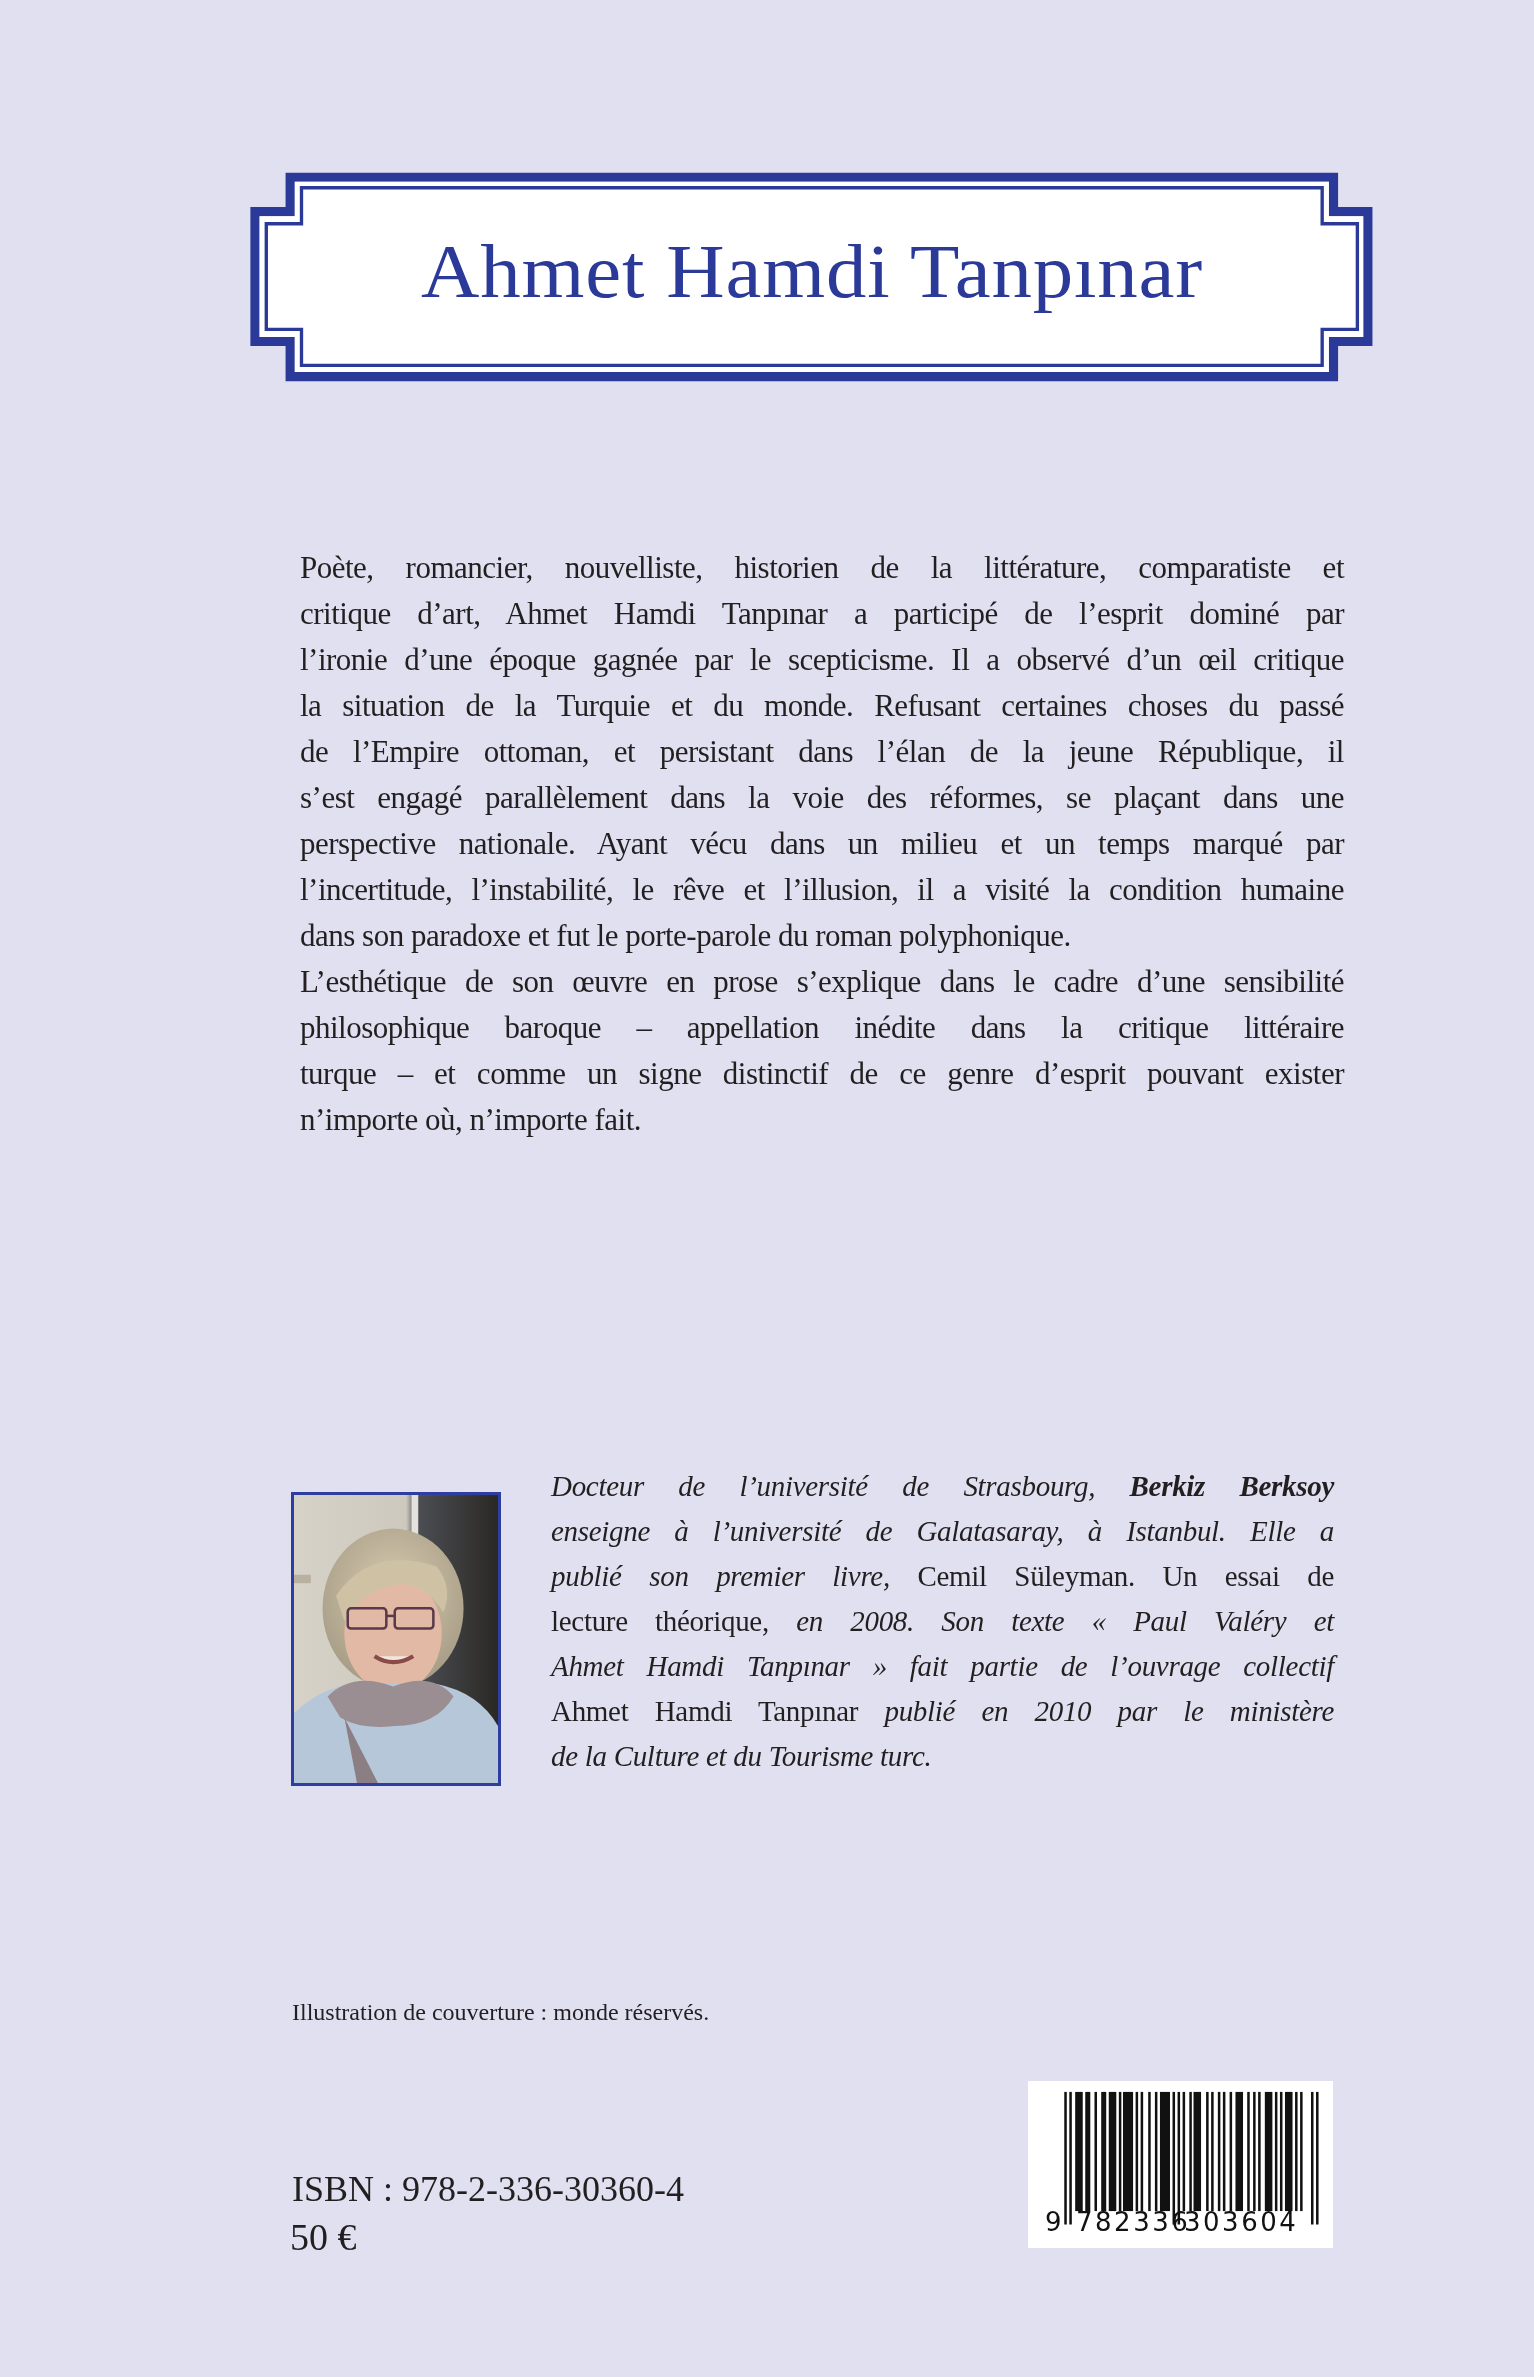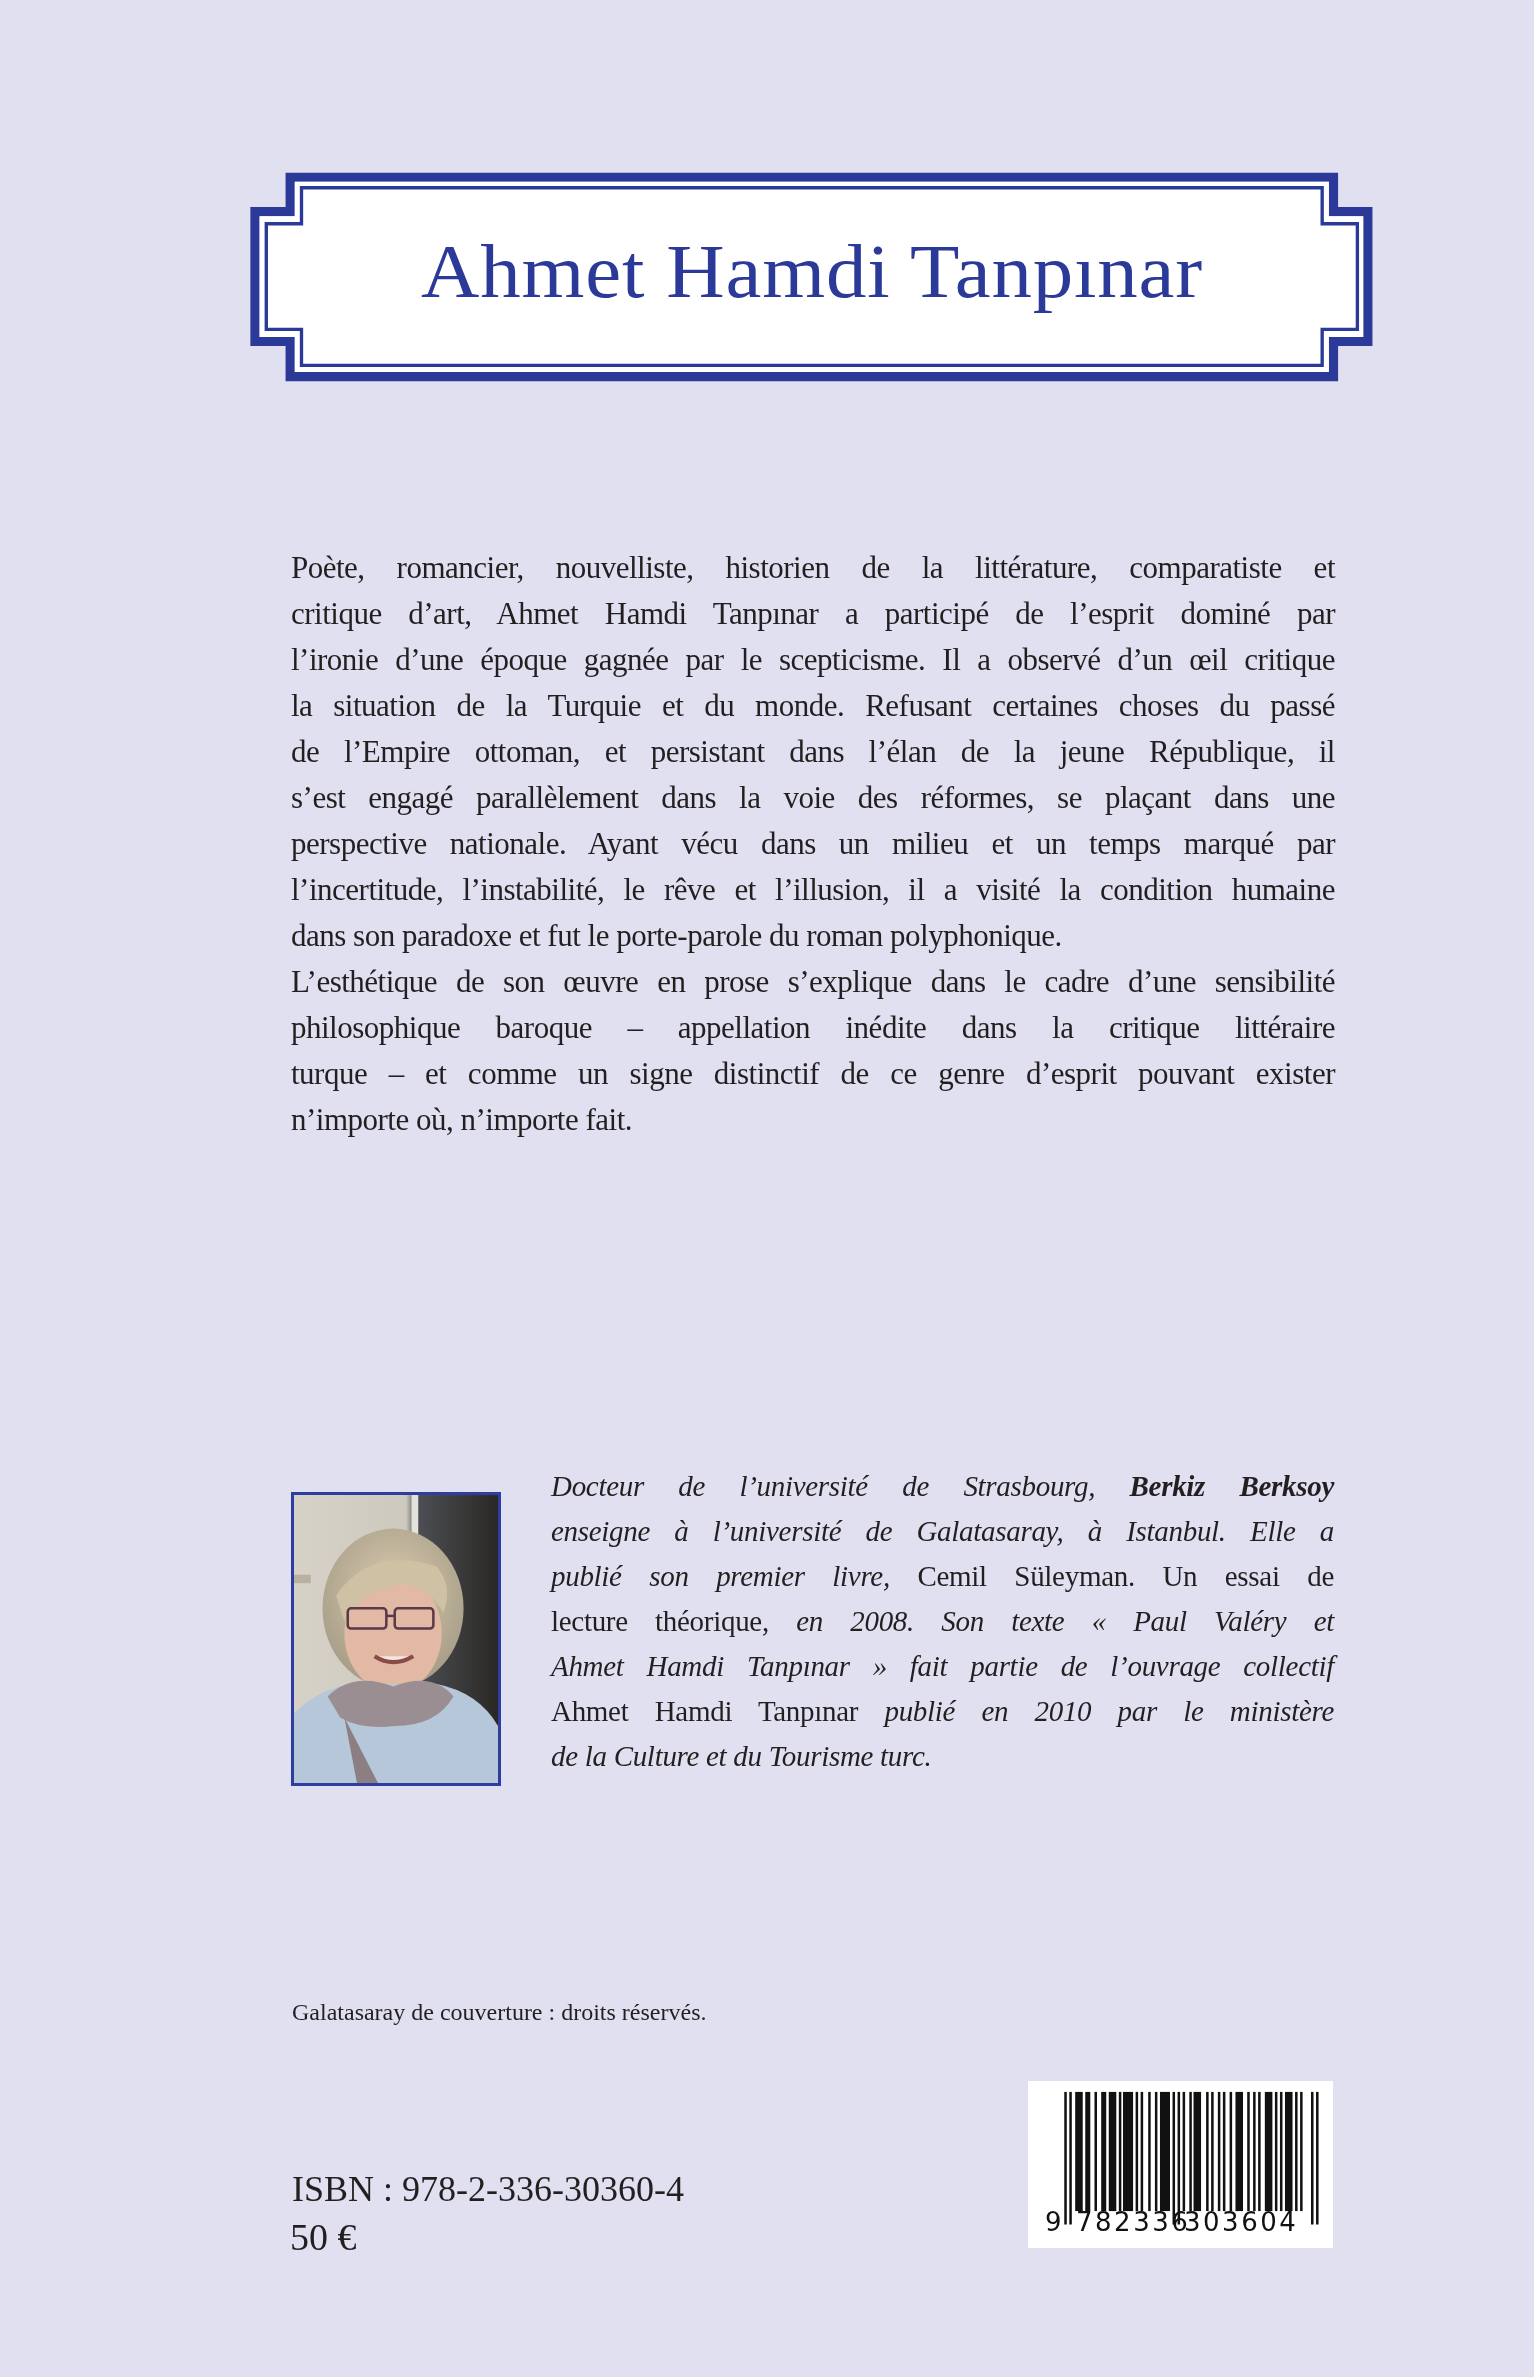--- a/index.html
+++ b/index.html
@@ -18,21 +18,21 @@
     text-align: center;
     font-family: "Liberation Serif", "DejaVu Serif", serif;
     font-size: 77px; line-height: 92px;
     color: #2b3a98;
     letter-spacing: 0.8px;
     transform: scaleX(1.05);
     white-space: nowrap;
   }
 
   
-  .para { position: absolute; left: 291px; width: 1044px; }
+  .para { position: absolute; left: 300px; width: 1044px; }
   .line {
     display: block; height: 46px; line-height: 46px;
     font-size: 31px;
     text-align: justify; text-align-last: justify;
     white-space: nowrap;
     letter-spacing: -0.5px;
   }
   .line.last { text-align-last: left; }
   .line > span { white-space: normal; }
 
@@ -147,21 +147,21 @@
 <div id="bio">
   <div class="line it"><span><span>Docteur de l’université de Strasbourg, </span><span class="bi">Berkiz Berksoy</span></span></div>
   <div class="line it"><span>enseigne à l’université de Galatasaray, à Istanbul. Elle a</span></div>
   <div class="line it"><span><span>publié son premier livre, </span><span class="up">Cemil Süleyman. Un essai de</span></span></div>
   <div class="line"><span><span class="up">lecture théorique, </span><span class="it">en 2008. Son texte « Paul Valéry et</span></span></div>
   <div class="line it"><span>Ahmet Hamdi Tanpınar » fait partie de l’ouvrage collectif</span></div>
   <div class="line"><span><span class="up">Ahmet Hamdi Tanpınar </span><span class="it">publié en 2010 par le ministère</span></span></div>
   <div class="line it last"><span>de la Culture et du Tourisme turc.</span></div>
 </div>
 
-<div id="credit">Galatasaray de couverture : droits réservés.</div>
+<div id="credit">Illustration de couverture : monde réservés.</div>
 <div id="isbn">ISBN : 978-2-336-30360-4</div>
 <div id="price">50 €</div>
 
 <div id="barcode-box">
   <svg id="barcode-svg" width="305" height="167" viewBox="0 0 363 199">
     <g fill="#111">
 
       <rect x="43" y="13" width="3" height="158"></rect>
       <rect x="49" y="13" width="3" height="158"></rect>
 

